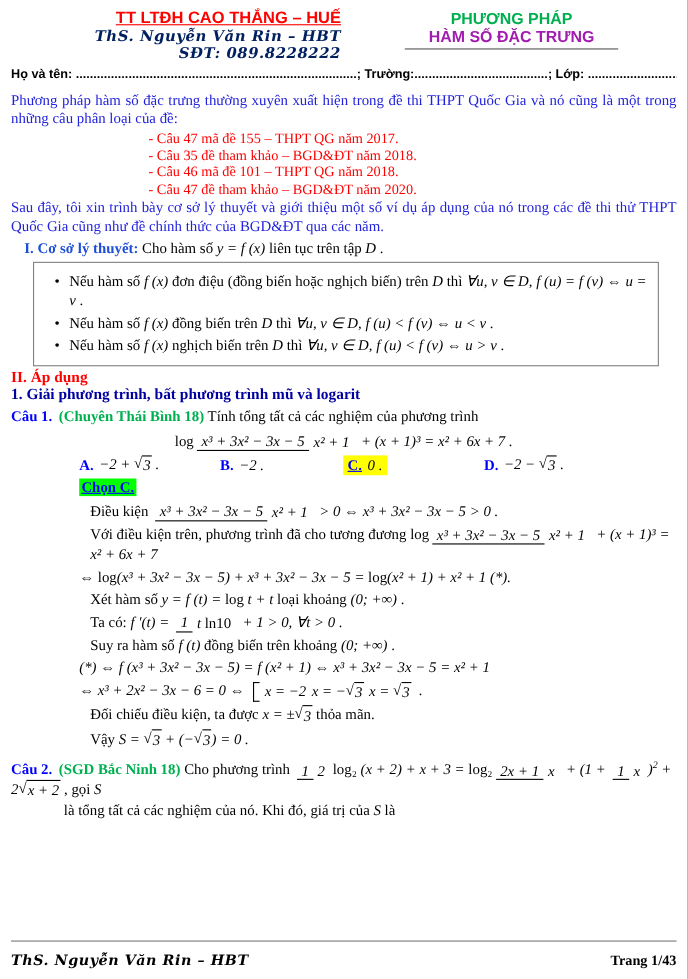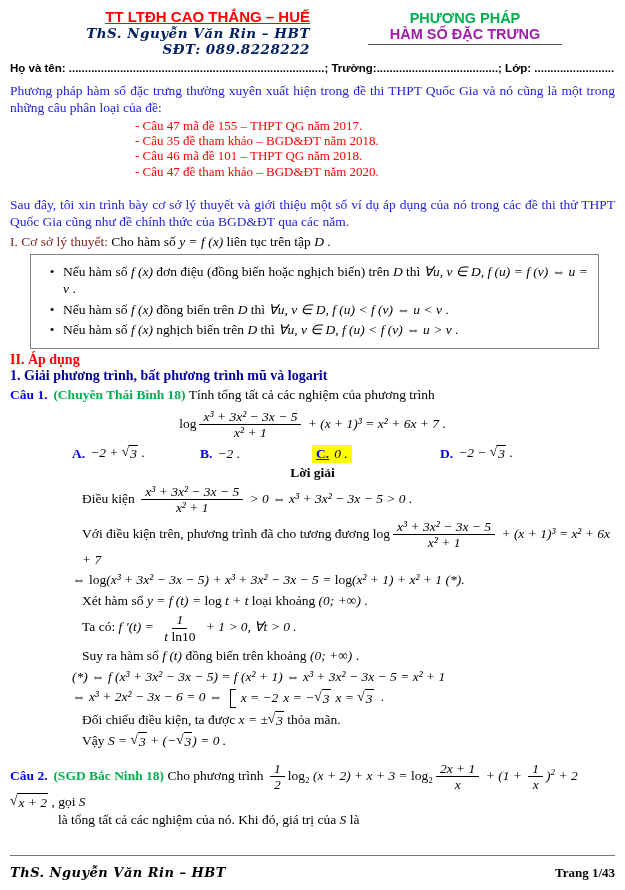--- a/index.html
+++ b/index.html
@@ -19,21 +19,21 @@
   .hdr-right { width:300px; text-align:center; padding-top:2px; }
   .method-label { font-family:"Liberation Sans", sans-serif; font-weight:bold; font-size:14.5px; color:#00b050; }
   .method-title { display:inline-block; font-family:"Liberation Sans", sans-serif; font-weight:bold; font-size:14.5px; color:#a21caf; border-bottom:1.5px solid #555; padding:0 22px 2px 22px; }
 
   .student-line { font-family:"Liberation Sans", sans-serif; font-weight:bold; font-size:11.5px; margin-top:5px; white-space:nowrap; overflow:hidden; }
 
   
   .para-blue { color:#2222dd; font-size:13.5px; line-height:1.25; margin-top:9px; text-align:justify; }
   .red-list { color:#ff0000; font-size:13px; line-height:1.18; margin:1px 0 1px 125px; }
   .theory-line { margin-top:3px; font-size:13.5px; }
-  .lbl-red { color:#7f1d1d; font-weight:normal; }
+  .lbl-red { color:#1d4ed8; font-weight:bold;margin-left:12px; }
 
   
   .box { border:1px solid #808080; margin:4px 16px 2px 20px; padding:5px 6px 6px 10px; }
   .box-row { display:flex; line-height:1.3; margin:3px 0; font-size:13.5px; }
   .bullet { width:22px; text-align:center; flex:0 0 22px; }
 
   .h-red { color:#ff0000; font-weight:bold; font-size:14px; margin-top:3px; }
   .h-blue { color:#0000a0; font-weight:bold; font-size:14px; }
 
   
@@ -53,21 +53,21 @@
   .chon { display:inline-block; background:#00ff00; color:#0000ff; font-weight:bold; text-decoration:underline; padding:0 2px; margin:1px 0 2px 62px; font-size:13.5px; }
 
   .sol-line { margin:3px 0 3px 72px; line-height:1.3; font-size:13.5px; }
   .sol-arrow { margin-left:62px; }
 
   
   .rm-t { font-style:normal; }
   .rm-m { font-style:italic; }
   .rm-fn { font-style:normal; }
   .rm-sup { font-style:italic; font-size:9px; vertical-align:super; line-height:0; }
-  .rm-frac { display:inline-flex; flex-direction:column; align-items:center; vertical-align:middle; margin:0 3px; line-height:1.15; text-align:center; }
+  .rm-frac { display:inline-flex; flex-direction:row; align-items:center; vertical-align:middle; margin:0 3px; line-height:1.15; text-align:center; }
   .rm-num { padding:0 4px; border-bottom:1px solid #000; }
   .rm-den { padding:0 4px; }
   .rm-sqrt { display:inline-flex; align-items:stretch; font-style:italic; }
   .rm-rad { font-style:normal; transform:translateY(-1px); }
   .rm-radbody { border-top:1px solid #000; padding:0 1px; }
   .rm-cases { display:inline-flex; align-items:center; vertical-align:middle; margin:0 4px; }
   .rm-cbr { align-self:stretch; width:6px; border-left:1.5px solid #000; border-top:1.5px solid #000; border-bottom:1.5px solid #000; margin-right:5px; }
   .rm-rows { display:inline-flex; gap:5px; text-align:left; }
 
   
@@ -96,21 +96,21 @@
 
     <div class="student-line">Họ và tên: ................................................................................; Trường:......................................; Lớp: ..................................</div>
 
     <div class="para-blue">Phương pháp hàm số đặc trưng thường xuyên xuất hiện trong đề thi THPT Quốc Gia và nó cũng là một trong những câu phân loại của đề:</div>
     <div class="red-list">
       <div>- Câu 47 mã đề 155 – THPT QG năm 2017.</div>
       <div>- Câu 35 đề tham khảo – BGD&amp;ĐT năm 2018.</div>
       <div>- Câu 46 mã đề 101 – THPT QG năm 2018.</div>
       <div>- Câu 47 đề tham khảo – BGD&amp;ĐT năm 2020.</div>
     </div>
-    <div class="para-blue" style="margin-top:18px">Sau đây, tôi xin trình bày cơ sở lý thuyết và giới thiệu một số ví dụ áp dụng của nó trong các đề thi thử THPT Quốc Gia cũng như đề chính thức của BGD&amp;ĐT qua các năm.</div>
+    <div class="para-blue" style="margin-top:2px">Sau đây, tôi xin trình bày cơ sở lý thuyết và giới thiệu một số ví dụ áp dụng của nó trong các đề thi thử THPT Quốc Gia cũng như đề chính thức của BGD&amp;ĐT qua các năm.</div>
 
     <div class="theory-line">
       <span class="lbl-red">I. Cơ sở lý thuyết:</span>
       <span><span class="rm-t">Cho hàm số </span><span class="rm-m">y = f (x)</span><span class="rm-t"> liên tục trên tập </span><span class="rm-m">D</span><span class="rm-t"> .</span></span>
     </div>
 
     <div class="box">
       <div class="box-row">
         <span class="bullet">•</span>
         <span><span class="rm-t">Nếu hàm số </span><span class="rm-m">f (x)</span><span class="rm-t"> đơn điệu (đồng biến hoặc nghịch biến) trên </span><span class="rm-m">D</span><span class="rm-t"> thì </span><span class="rm-m">∀u, v ∈ D, f (u) = f (v) ⇔ u = v</span><span class="rm-t"> .</span></span>
@@ -158,21 +158,21 @@
       </div>
       <div class="opt opt-d">
         <span class="opt-letter">D.</span>
         <span><span class="rm-m">−2 − </span><span class="rm-sqrt">
               <span class="rm-rad">√</span>
               <span class="rm-radbody">3</span>
             </span><span class="rm-m"> .</span></span>
       </div>
     </div>
 
-    <div class="loi-giai">Lời giải</div>
+    <div><span class="chon">Chọn C.</span></div>
 
     <div class="sol-line"><span class="rm-t">Điều kiện </span><span class="rm-frac">
           <span class="rm-num"><span class="rm-m">x³ + 3x² − 3x − 5</span></span>
           <span class="rm-den"><span class="rm-m">x² + 1</span></span>
         </span><span class="rm-m"> &gt; 0 ⇔ x³ + 3x² − 3x − 5 &gt; 0 .</span></div>
     <div class="sol-line"><span class="rm-t">Với điều kiện trên, phương trình đã cho tương đương </span><span class="rm-fn">log</span><span class="rm-frac">
           <span class="rm-num"><span class="rm-m">x³ + 3x² − 3x − 5</span></span>
           <span class="rm-den"><span class="rm-m">x² + 1</span></span>
         </span><span class="rm-m"> + (x + 1)³ = x² + 6x + 7</span></div>
     <div class="sol-line sol-arrow"><span class="rm-m">⇔ </span><span class="rm-fn">log</span><span class="rm-m">(x³ + 3x² − 3x − 5) + x³ + 3x² − 3x − 5 = </span><span class="rm-fn">log</span><span class="rm-m">(x² + 1) + x² + 1 (*).</span></div>

